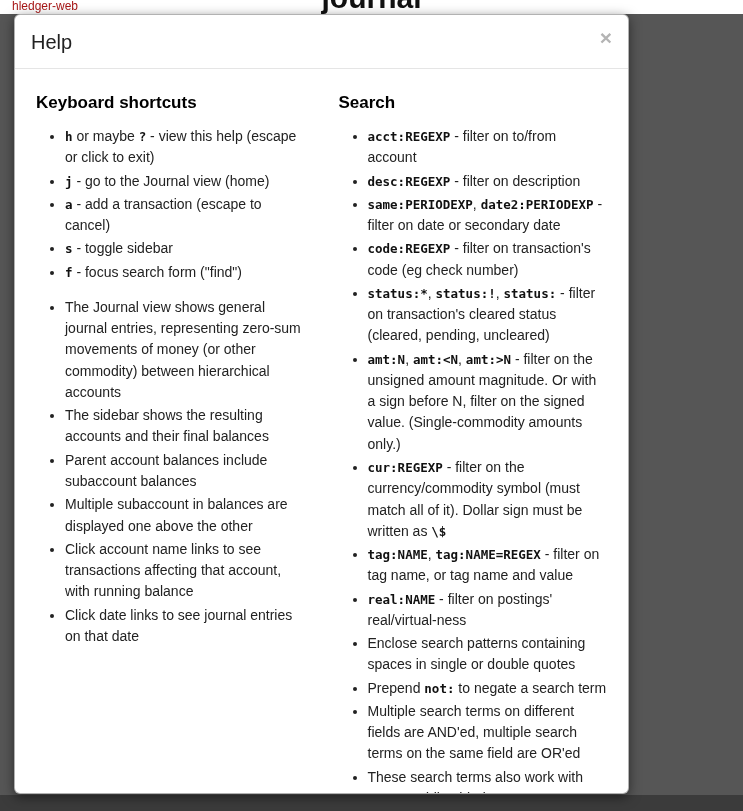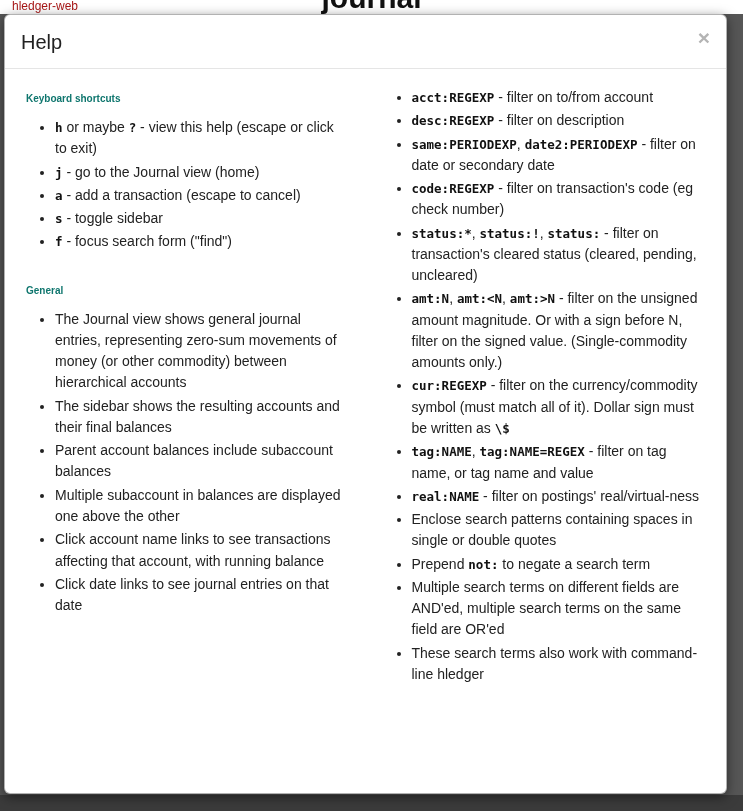--- a/index.html
+++ b/index.html
@@ -21,42 +21,42 @@
   .page-heading{
     position:absolute;left:0;right:0;top:-19px;text-align:center;
     font-size:30px;font-weight:bold;color:#111;
   }
   .bottombar{
     position:absolute;left:0;right:0;bottom:0;height:16px;
     background:#3b3b3b;z-index:1;
   }
   
   .modal{
-    position:absolute;left:4px;top:14px;width:723px;height:780px;
+    position:absolute;left:14px;top:14px;width:615px;height:780px;
     background:#ffffff;border:1px solid rgba(0,0,0,0.3);
     border-radius:6px;box-shadow:0 3px 12px rgba(0,0,0,0.5);
     box-sizing:border-box;z-index:2;overflow:hidden;
   }
   .modal-header{
     position:relative;padding:13px 16px 12px;border-bottom:1px solid #e5e5e5;
   }
   .modal-title{
     margin:0;font-size:20px;font-weight:500;color:#222;line-height:1.4;
   }
   .close-btn{
     position:absolute;right:14px;top:10px;border:0;background:none;
     font-size:21px;font-weight:bold;color:#b4b4b4;cursor:pointer;
     line-height:1;padding:2px;
   }
   .modal-body{
     display:flex;gap:34px;padding:18px 21px 10px;box-sizing:border-box;
   }
   .help-col{flex:1;min-width:0;}
   .section-heading{
-    font-size:10px;font-weight:bold;color:#0f766e;margin:6px 0 13px;
+    font-size:17px;font-weight:bold;color:#000000;margin:6px 0 13px;
   }
   .help-list{
     margin:0 0 14px;padding-left:29px;
     font-size:14px;line-height:1.52;color:#222;
   }
   .help-list li{margin-bottom:2px;}
   .help-list + .section-heading{margin-top:32px;}
   code{
     font-family:"DejaVu Sans Mono", monospace;
     font-weight:bold;font-size:12.5px;color:#111;
@@ -79,31 +79,31 @@
   <div class="modal-body">
     <div class="help-col">
         <div class="section-heading">Keyboard shortcuts</div>
         <ul class="help-list">
           <li><code>h</code> or maybe <code>?</code> - view this help (escape or click to exit)</li>
           <li><code>j</code> - go to the Journal view (home)</li>
           <li><code>a</code> - add a transaction (escape to cancel)</li>
           <li><code>s</code> - toggle sidebar</li>
           <li><code>f</code> - focus search form ("find")</li>
         </ul>
-        <div class="section-heading">General</div>
         <ul class="help-list">
           <li>The Journal view shows general journal entries, representing zero-sum movements of money (or other commodity) between hierarchical accounts</li>
           <li>The sidebar shows the resulting accounts and their final balances</li>
           <li>Parent account balances include subaccount balances</li>
           <li>Multiple subaccount in balances are displayed one above the other</li>
           <li>Click account name links to see transactions affecting that account, with running balance</li>
           <li>Click date links to see journal entries on that date</li>
         </ul>
       </div>
     <div class="help-col">
+        <div class="section-heading">Search</div>
         <ul class="help-list">
           <li><code>acct:REGEXP</code> - filter on to/from account</li>
           <li><code>desc:REGEXP</code> - filter on description</li>
           <li><code>same:PERIODEXP</code>, <code>date2:PERIODEXP</code> - filter on date or secondary date</li>
           <li><code>code:REGEXP</code> - filter on transaction's code (eg check number)</li>
           <li><code>status:*</code>, <code>status:!</code>, <code>status:</code> - filter on transaction's cleared status (cleared, pending, uncleared)</li>
           <li><code>amt:N</code>, <code>amt:&lt;N</code>, <code>amt:&gt;N</code> - filter on the unsigned amount magnitude. Or with a sign before N, filter on the signed value. (Single-commodity amounts only.)</li>
           <li><code>cur:REGEXP</code> - filter on the currency/commodity symbol (must match all of it). Dollar sign must be written as <code>\$</code></li>
           <li><code>tag:NAME</code>, <code>tag:NAME=REGEX</code> - filter on tag name, or tag name and value</li>
           <li><code>real:NAME</code> - filter on postings' real/virtual-ness</li>

